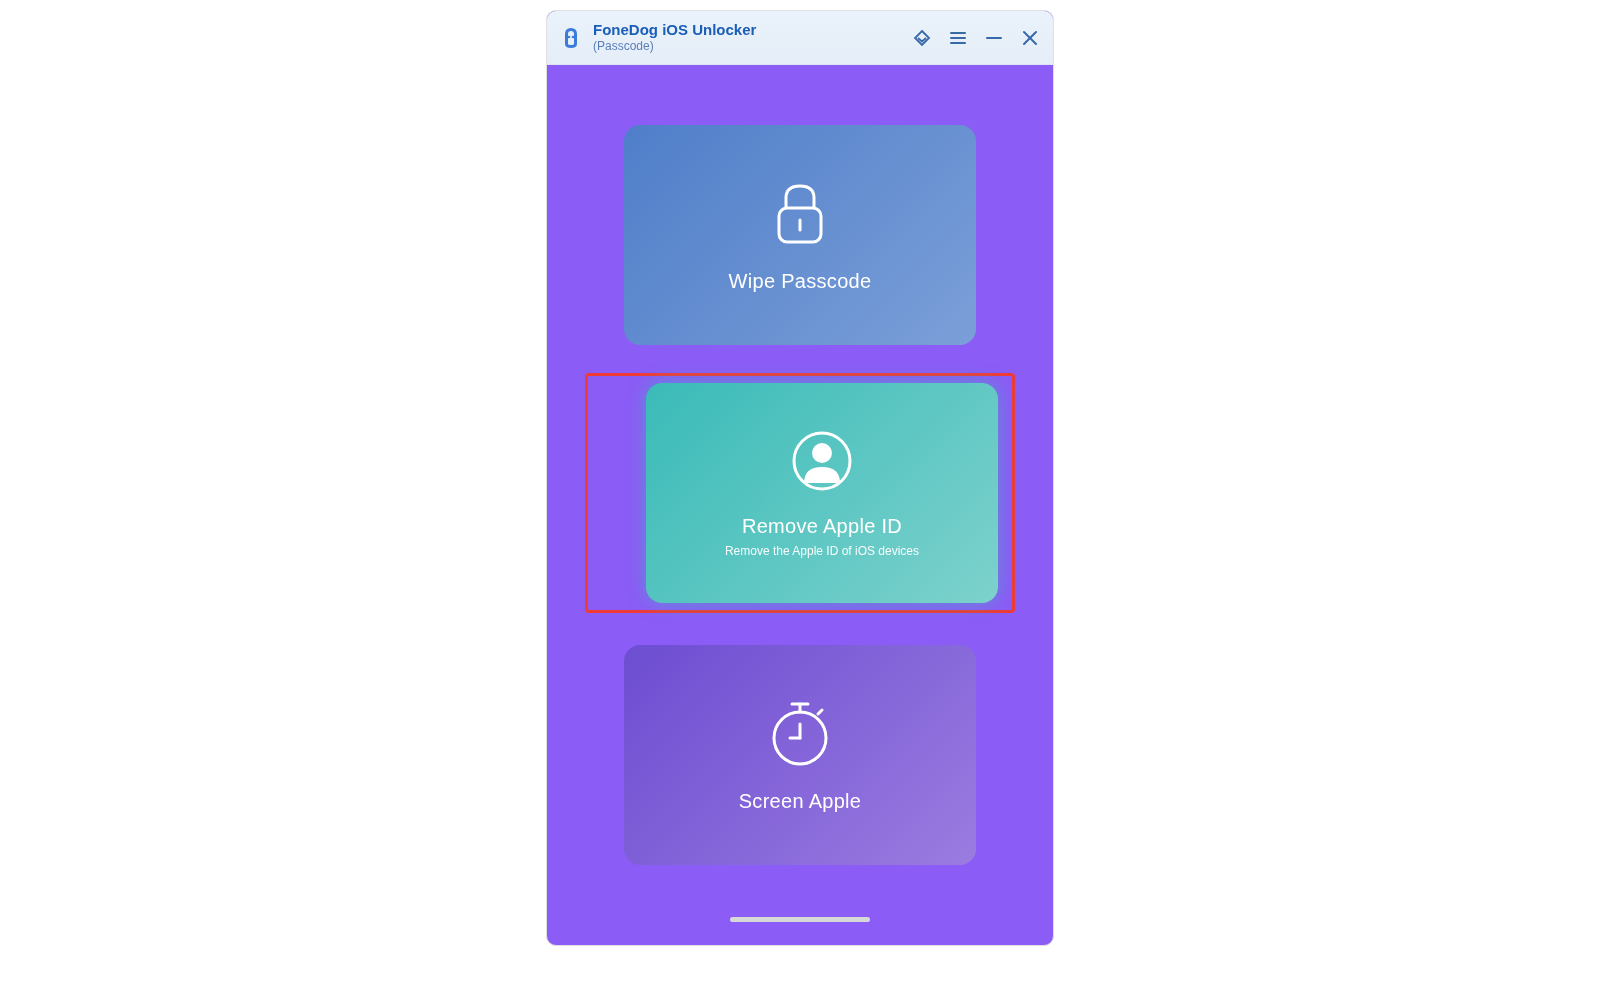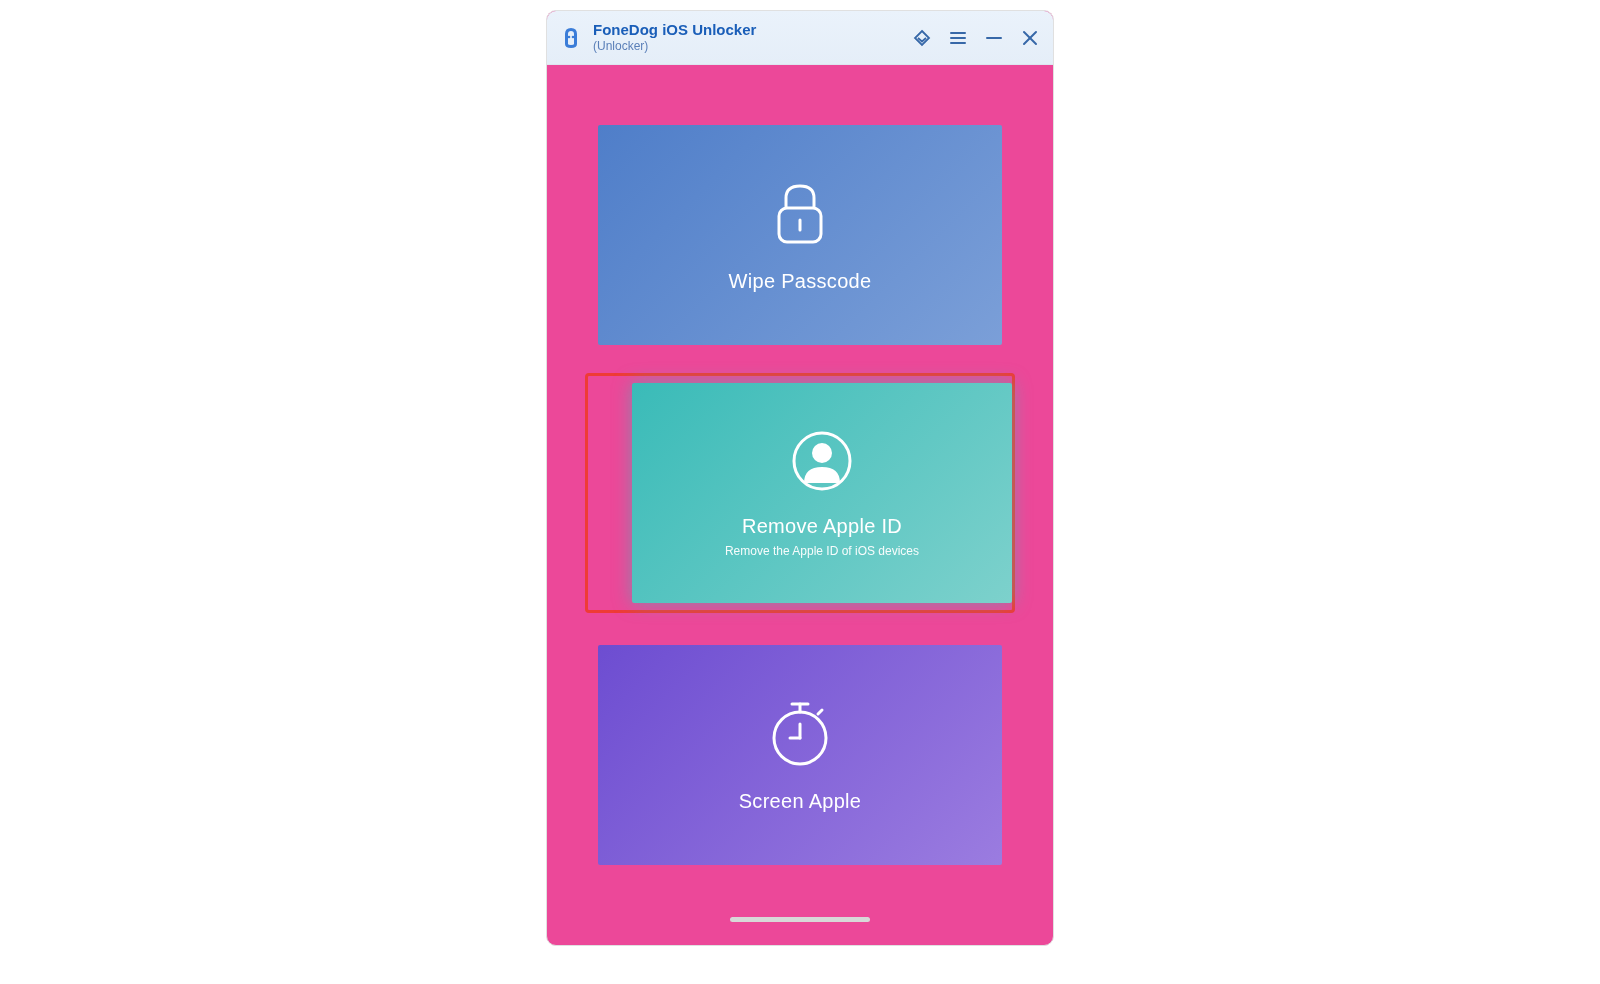--- a/index.html
+++ b/index.html
@@ -9,21 +9,21 @@
       background: #ffffff;
       font-family: -apple-system, BlinkMacSystemFont, "Segoe UI", Arial, sans-serif;
       display: flex;
       align-items: flex-start;
       justify-content: center;
       padding-top: 10px;
     }
     .app-window {
       width: 508px;
       height: 936px;
-      background: #ec4899;
+      background: #8b5cf6;
       border: 1px solid #e0e0e0;
       border-radius: 10px;
       overflow: hidden;
       display: flex;
       flex-direction: column;
     }
     .title-bar {
       background: linear-gradient(to bottom, #eaf2fb, #e5eef8);
       height: 54px;
       display: flex;
@@ -71,23 +71,23 @@
     }
     .content {
       flex: 1;
       padding: 60px 46px 30px;
       display: flex;
       flex-direction: column;
       gap: 38px;
       align-items: center;
     }
     .card {
-      width: 404px;
+      width: 352px;
       height: 220px;
-      border-radius: 2px;
+      border-radius: 16px;
       display: flex;
       flex-direction: column;
       align-items: center;
       justify-content: center;
       cursor: pointer;
       color: #ffffff;
       position: relative;
     }
     .card-blue {
       background: linear-gradient(135deg, #4f7ec9 0%, #7b9fd8 100%);
@@ -145,21 +145,21 @@
   <div class="title-bar">
     <div class="logo">
       <svg width="24" height="24" viewBox="0 0 24 24">
         <path d="M12 2 Q18 2 18 8 L18 18 Q18 22 12 22 Q6 22 6 18 L6 8 Q6 2 12 2 Z M12 5 Q9 5 9 8 L9 18 Q9 19 12 19 Q15 19 15 18 L15 8 Q15 5 12 5 Z" fill="#3b7dd8"></path>
         <circle cx="10" cy="11" r="1.3" fill="#3b7dd8"></circle>
         <circle cx="14" cy="11" r="1.3" fill="#3b7dd8"></circle>
       </svg>
     </div>
     <div class="title-text">
       <div class="app-title">FoneDog iOS Unlocker</div>
-      <div class="app-status">(Unlocker)</div>
+      <div class="app-status">(Passcode)</div>
     </div>
     <div class="title-controls">
       <div class="title-btn">
         <svg width="20" height="20" viewBox="0 0 20 20" fill="none" stroke="#3768a8" stroke-width="1.8">
           <path d="M10 3 L17 10 L10 17 L3 10 Z"></path>
           <path d="M6 10 L10 13.5 L14 10"></path>
         </svg>
       </div>
       <div class="title-btn">
         <svg width="20" height="20" viewBox="0 0 20 20" stroke="#3768a8" stroke-width="2" stroke-linecap="round">

